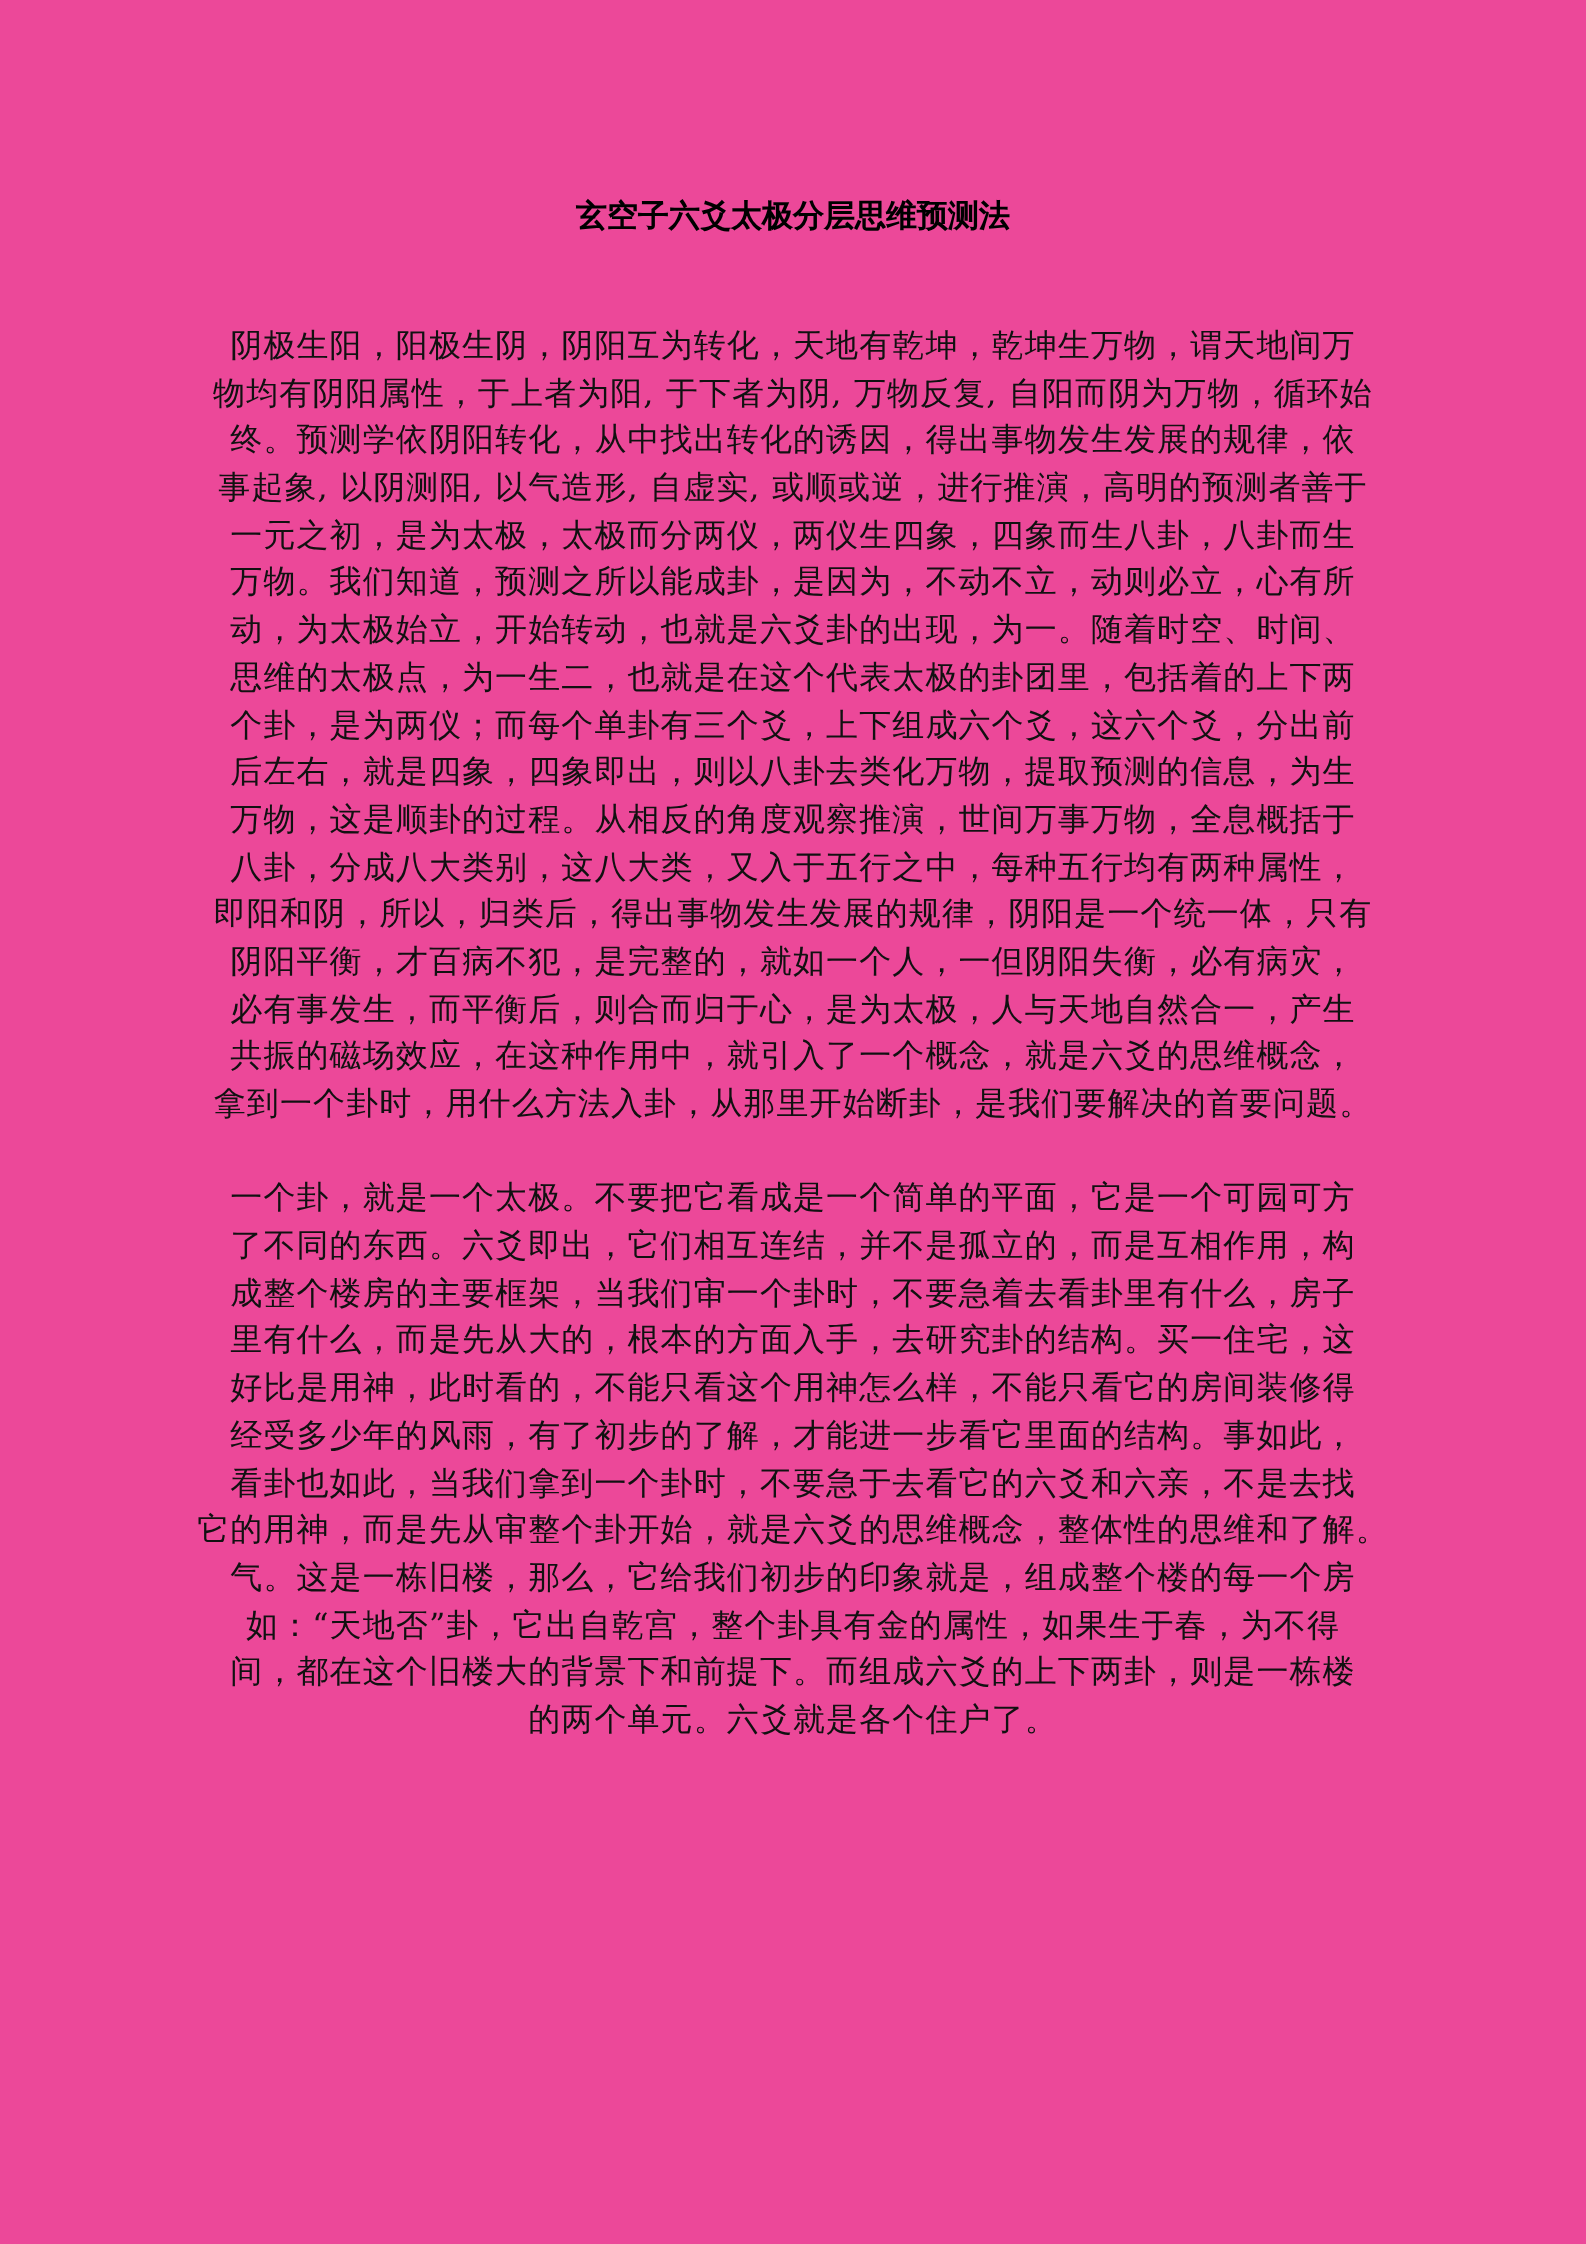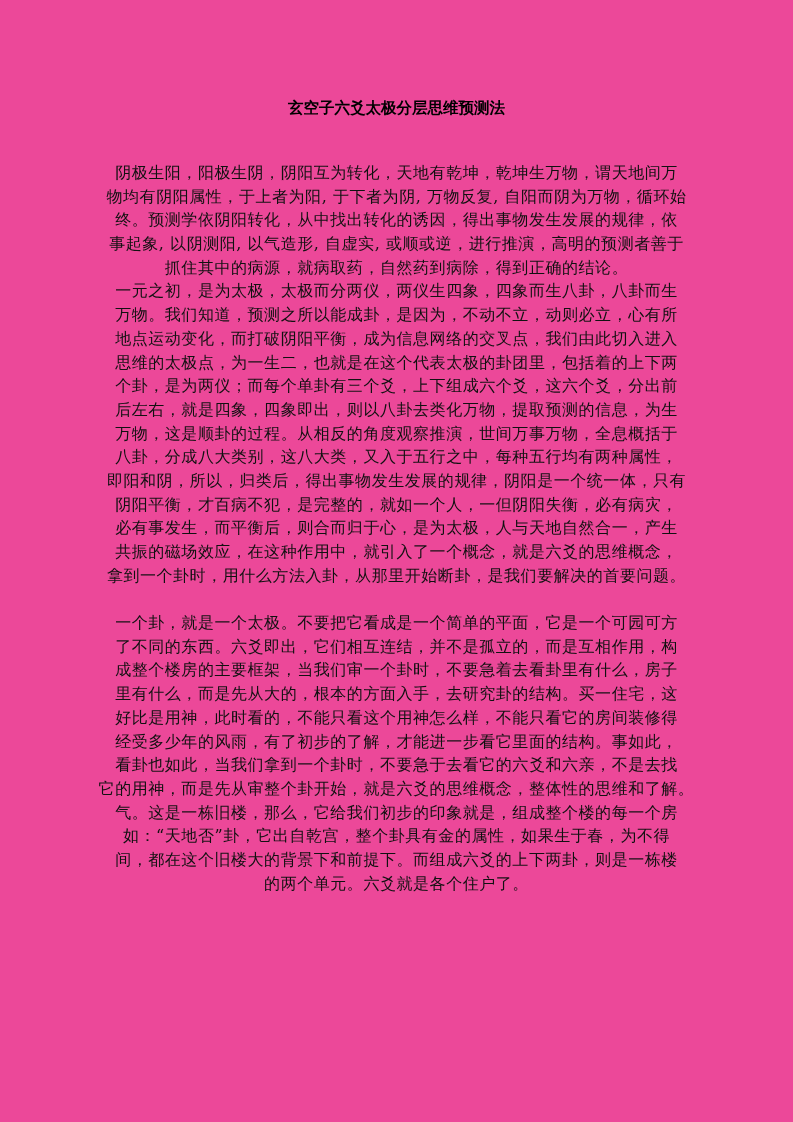--- a/index.html
+++ b/index.html
@@ -29,26 +29,25 @@
 
 <div class="page">
   <div class="title">玄空子六爻太极分层思维预测法</div>
 
   <div class="body">
     <div class="paragraph">
       <div class="line">阴极生阳，阳极生阴，阴阳互为转化，天地有乾坤，乾坤生万物，谓天地间万</div>
       <div class="line">物均有阴阳属性，于上者为阳, 于下者为阴, 万物反复, 自阳而阴为万物，循环始</div>
       <div class="line">终。预测学依阴阳转化，从中找出转化的诱因，得出事物发生发展的规律，依</div>
       <div class="line">事起象, 以阴测阳, 以气造形, 自虚实, 或顺或逆，进行推演，高明的预测者善于</div>
-      <div class="line">抓住其中的病源，就病取药，自然药到病除，得到正确的结论。</div>
     </div>
     <div class="paragraph">
       <div class="line">一元之初，是为太极，太极而分两仪，两仪生四象，四象而生八卦，八卦而生</div>
       <div class="line">万物。我们知道，预测之所以能成卦，是因为，不动不立，动则必立，心有所</div>
-      <div class="line">地点运动变化，而打破阴阳平衡，成为信息网络的交叉点，我们由此切入进入</div>
+      <div class="line">动，为太极始立，开始转动，也就是六爻卦的出现，为一。随着时空、时间、</div>
       <div class="line">思维的太极点，为一生二，也就是在这个代表太极的卦团里，包括着的上下两</div>
       <div class="line">个卦，是为两仪；而每个单卦有三个爻，上下组成六个爻，这六个爻，分出前</div>
       <div class="line">后左右，就是四象，四象即出，则以八卦去类化万物，提取预测的信息，为生</div>
       <div class="line">万物，这是顺卦的过程。从相反的角度观察推演，世间万事万物，全息概括于</div>
       <div class="line">八卦，分成八大类别，这八大类，又入于五行之中，每种五行均有两种属性，</div>
       <div class="line">即阳和阴，所以，归类后，得出事物发生发展的规律，阴阳是一个统一体，只有</div>
       <div class="line">阴阳平衡，才百病不犯，是完整的，就如一个人，一但阴阳失衡，必有病灾，</div>
       <div class="line">必有事发生，而平衡后，则合而归于心，是为太极，人与天地自然合一，产生</div>
       <div class="line">共振的磁场效应，在这种作用中，就引入了一个概念，就是六爻的思维概念，</div>
       <div class="line">拿到一个卦时，用什么方法入卦，从那里开始断卦，是我们要解决的首要问题。</div>

